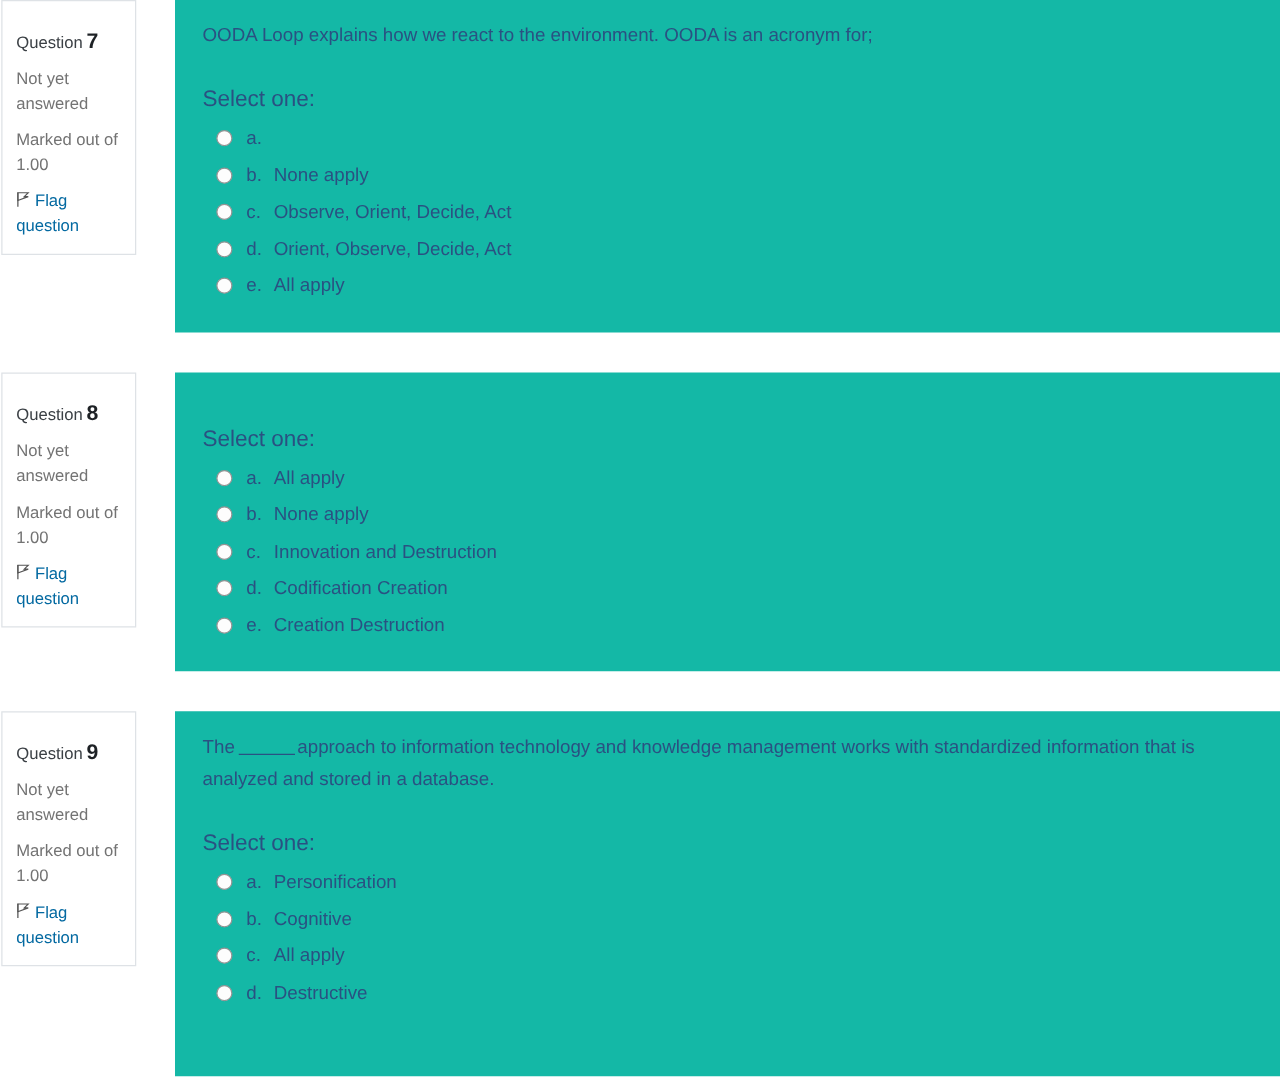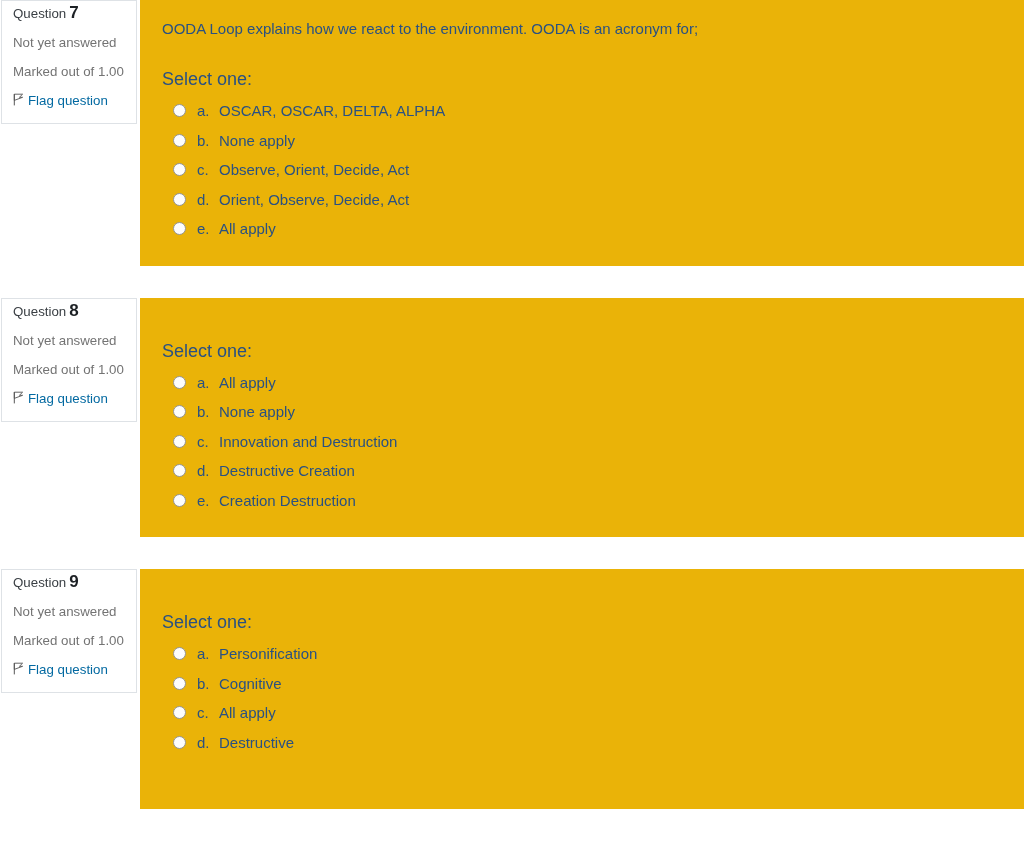--- a/index.html
+++ b/index.html
@@ -30,24 +30,24 @@
   }
 
   
   .info-col {
     width: 140px;
     flex: 0 0 140px;
     padding-left: 1px;
     padding-top: 0px;
   }
   .info-box {
-    width: 136px;
+    width: 108px;
     border: 1px solid #dee2e6;
     background: #ffffff;
-    padding: 2px 11px 12px 11px;
+    padding: 22px 11px 12px 11px;
     color: #212529;
   }
   .info-line {
     font-size: 13.3px;
     line-height: 20px;
     color: #737373;
     margin: 0 0 9px 0;
     font-weight: 400;
   }
   .info-line:last-child { margin-bottom: 0; }
@@ -77,21 +77,21 @@
     display: inline-block;
     vertical-align: -1px;
     margin-right: 4px;
     width: 11px;
     height: 13px;
   }
 
   
   .content-panel {
     flex: 1 1 auto;
-    background: #eab308;
+    background: #14b8a6;
     padding: 16px 20px 22px 22px;
     min-height: 10px;
     color: #2a4d72;
   }
   .qtext {
     font-size: 15px;
     line-height: 26px;
     color: #2a5182;
     margin: 0 0 0 0;
     max-width: 850px;
@@ -178,21 +178,20 @@
     </div>
     <div class="content-panel">
       <p class="qtext">
         <span>OODA Loop explains how we react to the environment. OODA is an acronym for;</span>
       </p>
       <div class="select-one">Select one:</div>
       <ul class="answer-list">
         <li class="answer-row">
           <span class="radio"></span>
           <span class="opt-letter">a.</span>
-          <span class="opt-text">OSCAR, OSCAR, DELTA, ALPHA</span>
         </li>
         <li class="answer-row">
           <span class="radio"></span>
           <span class="opt-letter">b.</span>
           <span class="opt-text">None apply</span>
         </li>
         <li class="answer-row">
           <span class="radio"></span>
           <span class="opt-letter">c.</span>
           <span class="opt-text">Observe, Orient, Decide, Act</span>
@@ -245,21 +244,21 @@
           <span class="opt-text">None apply</span>
         </li>
         <li class="answer-row">
           <span class="radio"></span>
           <span class="opt-letter">c.</span>
           <span class="opt-text">Innovation and Destruction</span>
         </li>
         <li class="answer-row">
           <span class="radio"></span>
           <span class="opt-letter">d.</span>
-          <span class="opt-text">Destructive Creation</span>
+          <span class="opt-text">Codification Creation</span>
         </li>
         <li class="answer-row">
           <span class="radio"></span>
           <span class="opt-letter">e.</span>
           <span class="opt-text">Creation Destruction</span>
         </li>
       </ul>
     </div>
   </div>
 
@@ -277,20 +276,23 @@
           <span class="flag-icon">
             <svg width="11" height="13" viewBox="0 0 11 13" xmlns="http://www.w3.org/2000/svg">
               <path d="M1.3 1 L1.3 12.4" stroke="#555" stroke-width="1" fill="none"></path>
               <path d="M1.3 1.2 L9.6 1.2 L6.4 4.3 L9.6 4.3 L1.3 7.4 Z" stroke="#555" stroke-width="0.9" fill="none"></path>
             </svg>
           </span><span>Flag question</span>
         </div>
       </div>
     </div>
     <div class="content-panel">
+      <p class="qtext">
+        <span>The</span><span class="blank-short"></span><span>approach to information technology and knowledge management works with standardized information that is analyzed and stored in a database.</span>
+      </p>
       <div class="select-one">Select one:</div>
       <ul class="answer-list">
         <li class="answer-row">
           <span class="radio"></span>
           <span class="opt-letter">a.</span>
           <span class="opt-text">Personification</span>
         </li>
         <li class="answer-row">
           <span class="radio"></span>
           <span class="opt-letter">b.</span>

